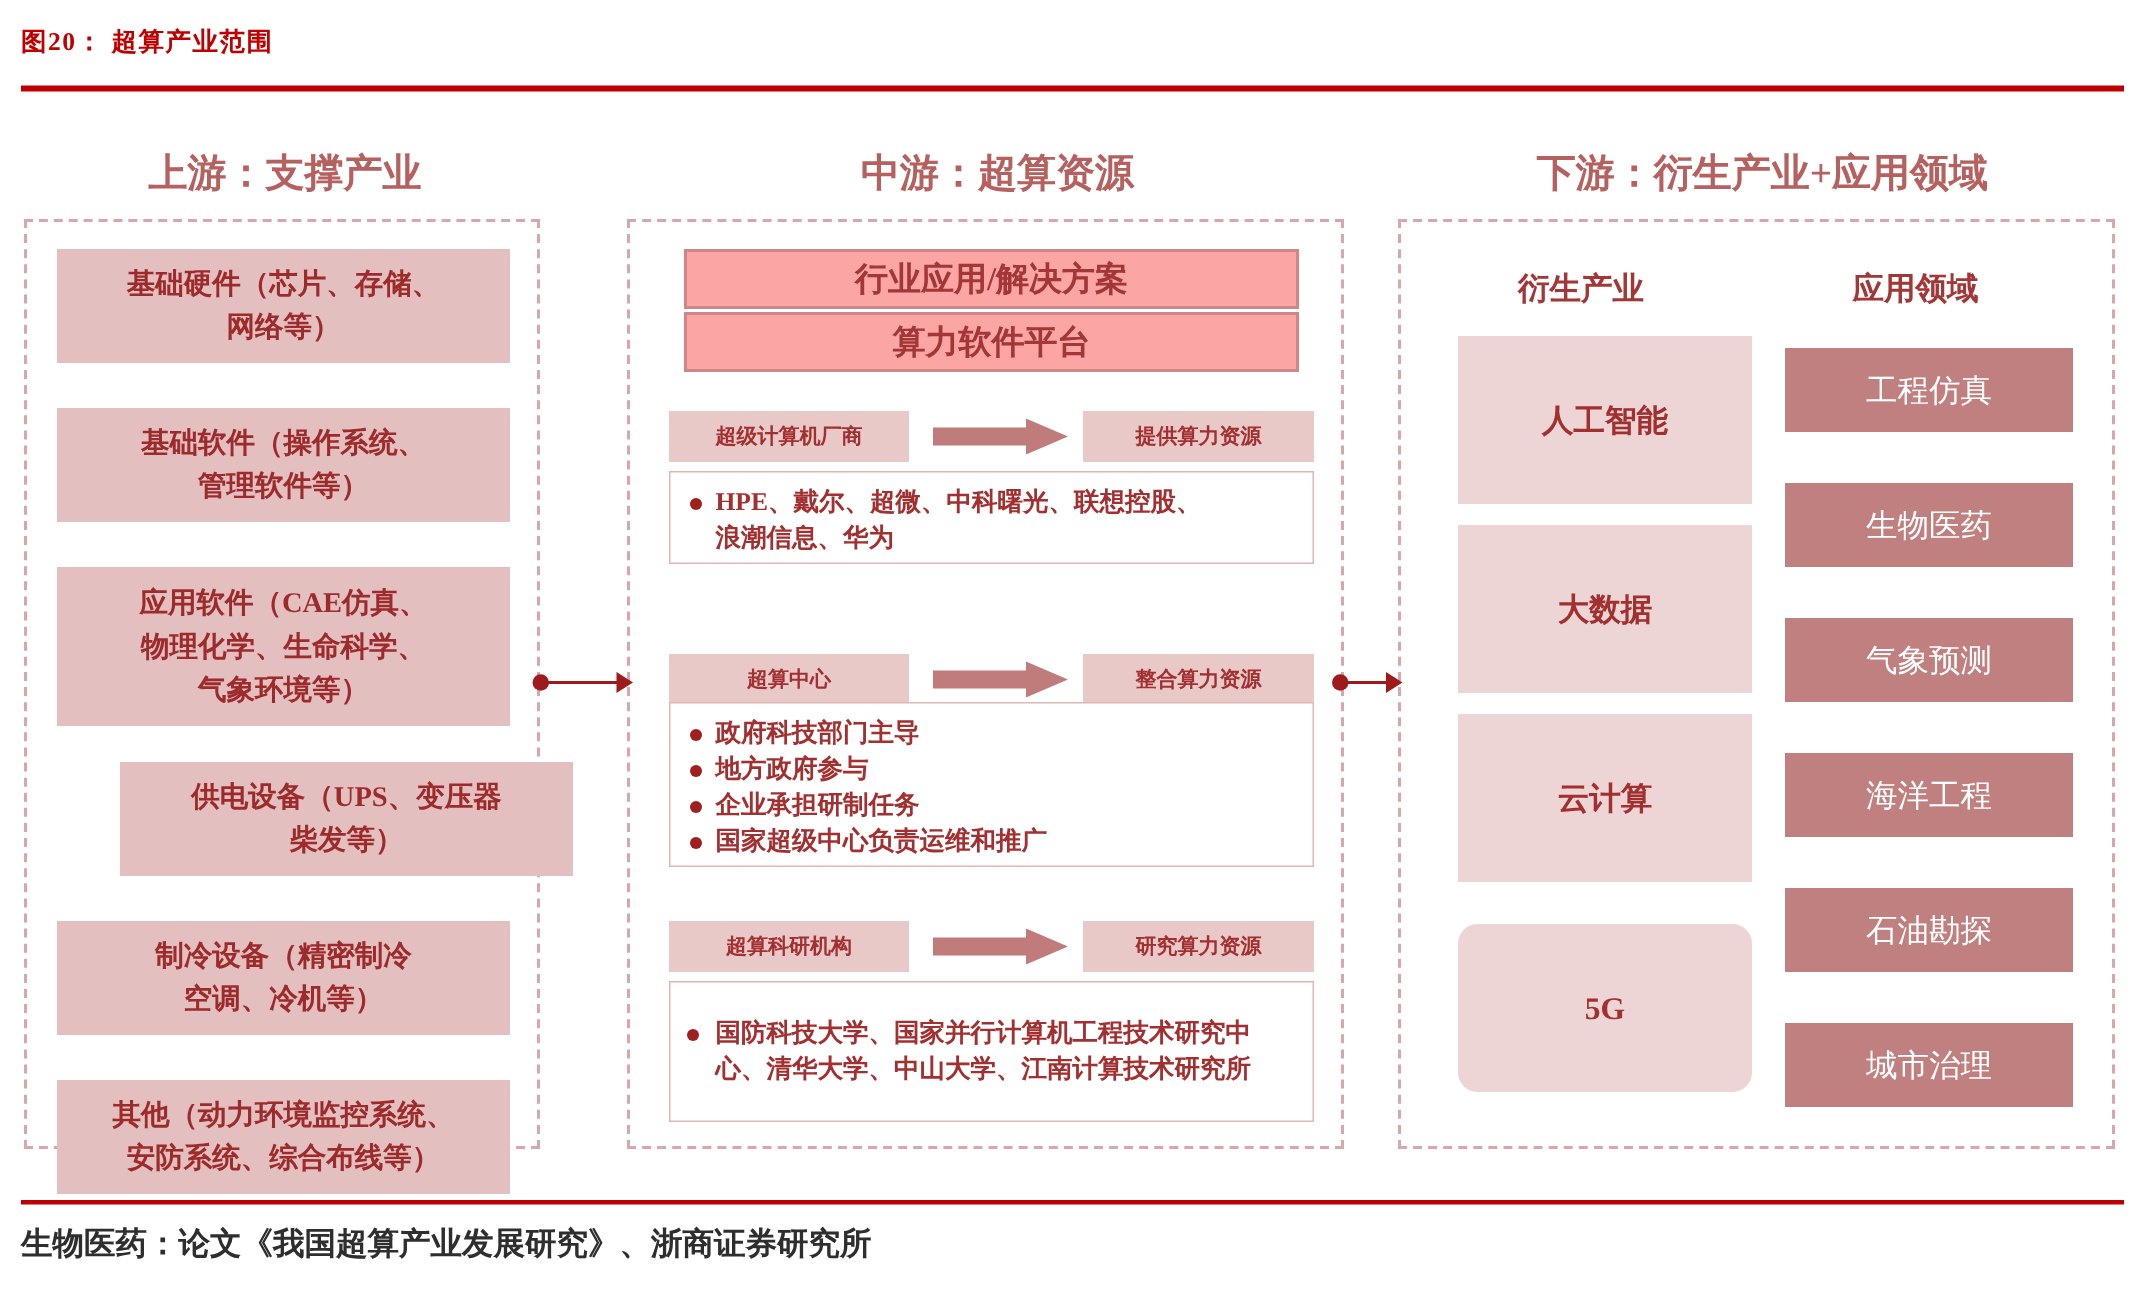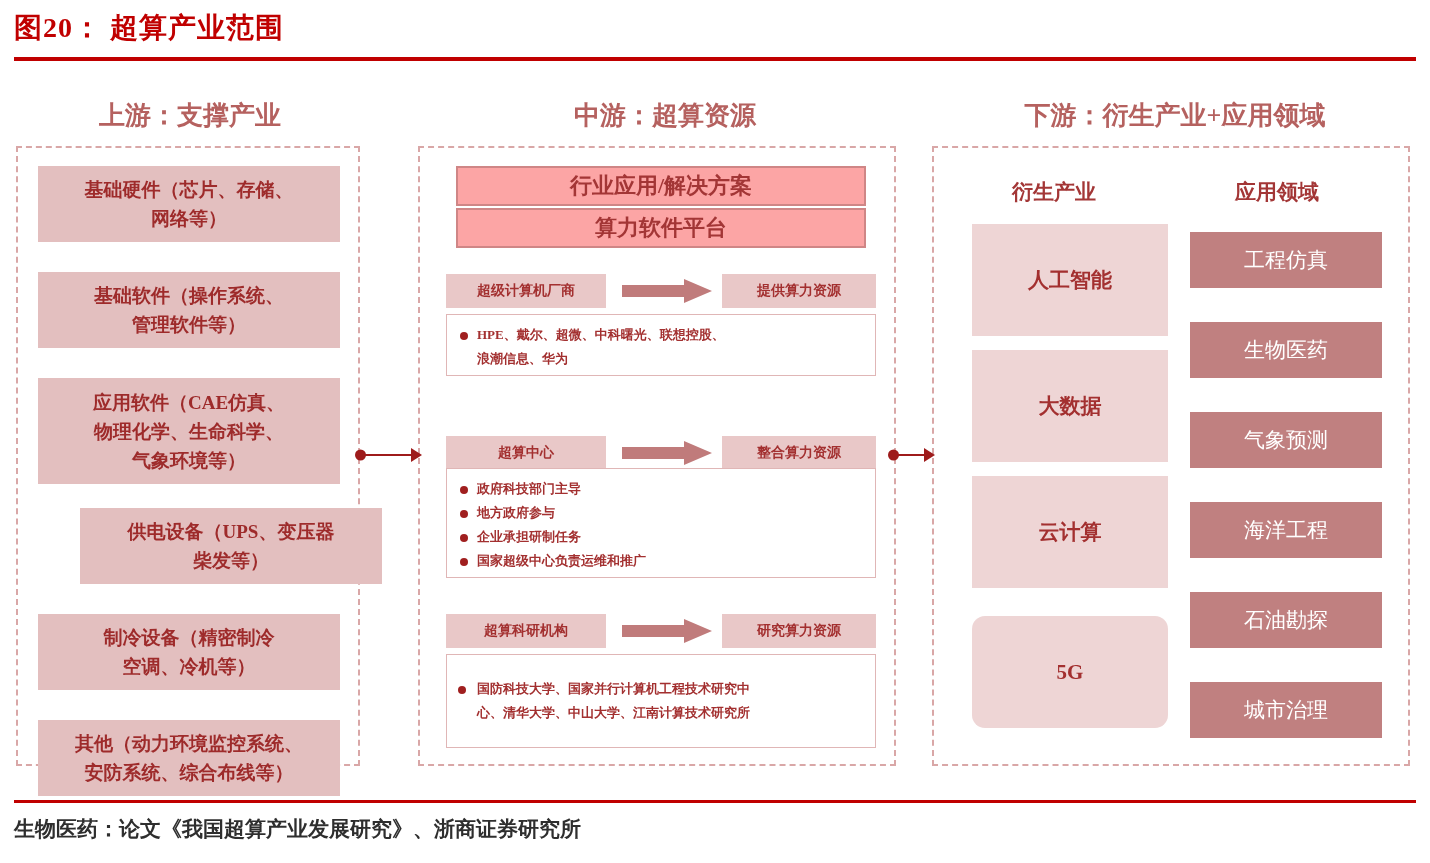--- a/index.html
+++ b/index.html
@@ -18,21 +18,21 @@
 
   
   .title-bar {
     position: absolute;
     left: 14px;
     top: 8px;
     width: 1402px;
     height: 50px;
   }
   .fig-title {
-    font-size: 28px;
+    font-size: 17px;
     font-weight: bold;
     color: #c00000;
     letter-spacing: 1px;
     white-space: nowrap;
     line-height: 40px;
   }
   .title-rule {
     position: absolute;
     left: 0px;
     top: 49px;
@@ -133,21 +133,21 @@
     left: 26px;
     width: 430px;
     background: #ffffff;
     border: 1px solid #e0b6b6;
     box-sizing: border-box;
     padding: 8px 10px 8px 10px;
   }
   .bullet-line {
     position: relative;
     padding-left: 20px;
-    font-size: 13px;
+    font-size: 17px;
     font-weight: bold;
     color: #a33030;
     line-height: 24px;
   }
   .bullet-line::before {
     content: "";
     position: absolute;
     left: 3px;
     top: 9px;
     width: 8px;

